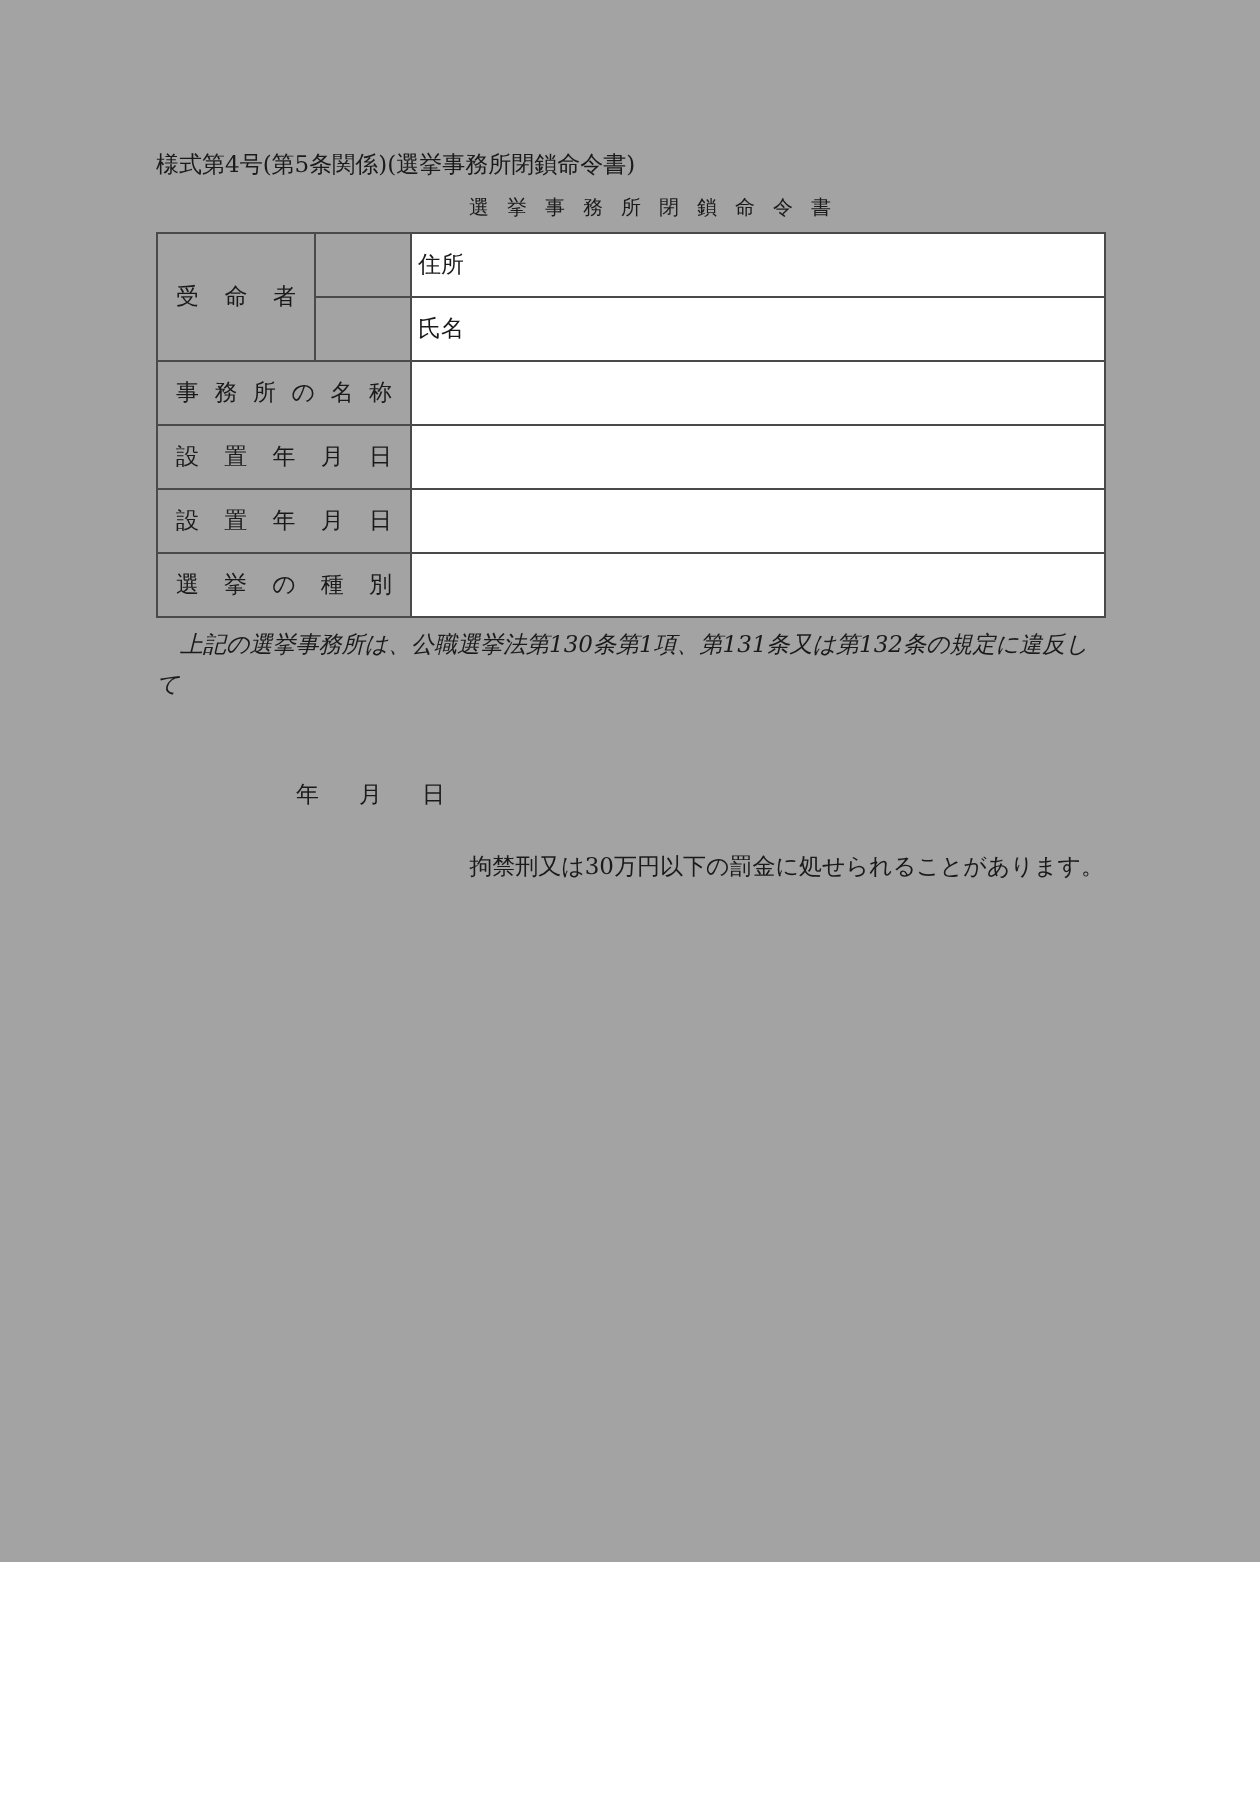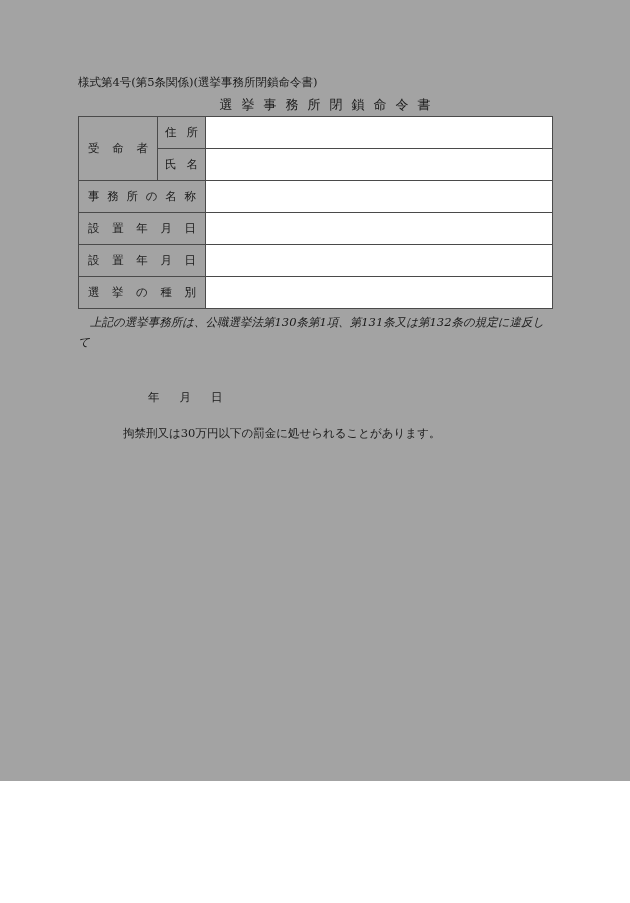--- a/index.html
+++ b/index.html
@@ -30,21 +30,21 @@
     white-space: nowrap;
     color: #1a1a1a;
   }
 
   
   .doc-title {
     position: absolute;
     left: 205px;
     top: 96px;
     width: 240px;
-    font-size: 13px;
+    font-size: 10px;
     line-height: 18px;
     letter-spacing: 9px;
     text-indent: 9px;
     text-align: center;
     white-space: nowrap;
     color: #1a1a1a;
   }
 
   
   table.form-table {
@@ -74,20 +74,21 @@
     text-align-last: justify;
     padding: 0 9px;
     line-height: 1.2;
   }
   .spread-sm {
     display: block;
     text-align: justify;
     text-align-last: justify;
     padding: 0 7px;
     line-height: 1.2;
+    margin-left: 44px;
   }
   td.val {
     background: #ffffff;
   }
   .col-a { width: 79px; }
   .col-b { width: 48px; }
   .col-c { width: 347px; }
 
   
   .body-para {
@@ -147,20 +148,21 @@
     width: 474px;
     font-size: 11.5px;
     line-height: 20px;
     color: #1a1a1a;
   }
   .remarks .rem-label {
     margin-right: 9px;
   }
   .remarks .rem-l2 {
     padding-left: 45px;
+    text-align: right;
   }
 </style>
 </head>
 <body>
 
 <div id="page">
 
   <div class="form-no">様式第4号(第5条関係)(選挙事務所閉鎖命令書)</div>
 
   <div class="doc-title">選挙事務所閉鎖命令書</div>

